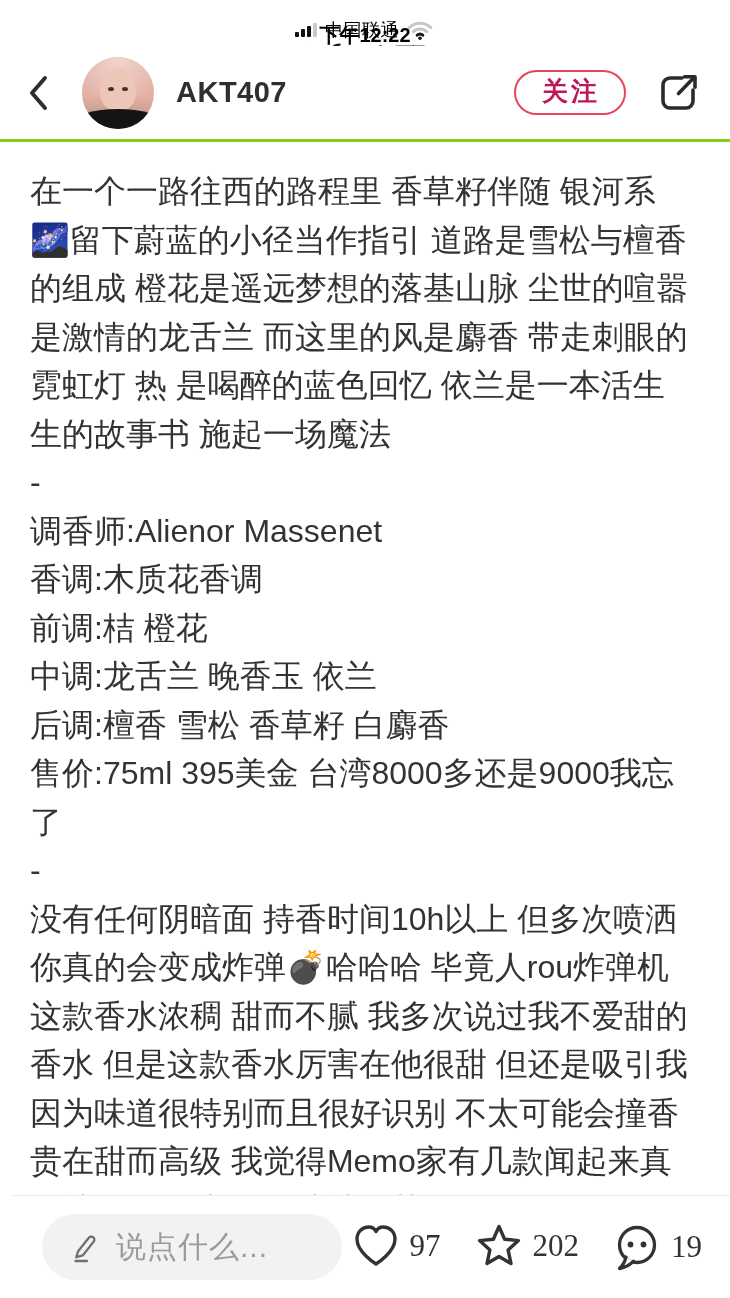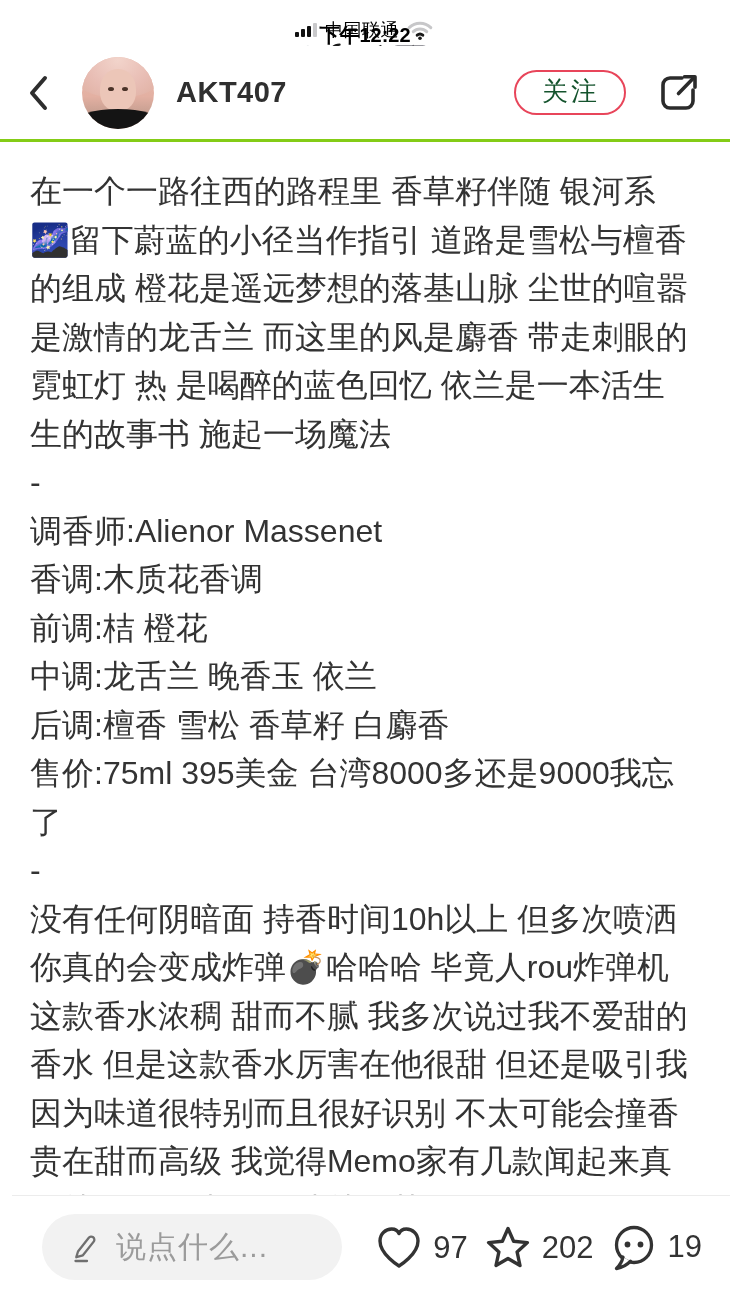--- a/index.html
+++ b/index.html
@@ -60,23 +60,23 @@
   .avatar .eye { position: absolute; top: 30px; width: 6px; height: 4px; border-radius: 50%; background: #4a3328; }
   .avatar .eye.l { left: 26px; } .avatar .eye.r { left: 40px; }
   .avatar .body {
     position: absolute; bottom: -8px; left: -8px; right: -8px; height: 28px;
     background: #141414; border-radius: 50% 50% 0 0;
   }
   .username { font-size: 29px; font-weight: 600; color: #2f2f2f; margin-left: 22px; letter-spacing: 0.5px; }
   .header .spacer { flex: 1; }
   .follow-btn {
     min-width: 108px; height: 45px; border: 2px solid #e8455a; border-radius: 24px;
-    color: #14532d; font-size: 26px; letter-spacing: 3px;
+    color: #be185d; font-size: 26px; letter-spacing: 3px;
     display: flex; align-items: center; justify-content: center;
-    padding: 0 24px 2px 26px; background: #fff; cursor: pointer;
+    padding: 0 24px 2px 26px; background: #fff; cursor: pointer; font-weight: bold;
   }
   .share-btn { margin-left: 30px; width: 46px; height: 46px; cursor: pointer; }
 
   
   .content {
     position: absolute; top: 143px; left: 0; right: 0; bottom: 103px;
     padding: 24px 42px 0 30px;
     overflow: hidden;
   }
   .post-text {
@@ -90,21 +90,21 @@
     background: #fff; border-top: 1px solid #ececec;
     display: flex; align-items: center;
     padding: 0 28px 0 30px;
   }
   .comment-input {
     width: 300px; height: 66px; border-radius: 33px; background: #f2f2f2;
     display: flex; align-items: center; gap: 16px; padding: 0 20px 0 26px;
     cursor: text; flex: 0 0 auto;
   }
   .comment-placeholder { font-size: 30px; color: #9b9b9b; letter-spacing: 1px; }
-  .actions { flex: 1; display: flex; align-items: flex-end; justify-content: flex-end; gap: 16px; }
+  .actions { flex: 1; display: flex; align-items: flex-start; justify-content: flex-end; gap: 34px; font-family: Liberation Serif, serif; }
   .action { display: flex; align-items: center; gap: 10px; cursor: pointer; }
   .action .count { font-size: 31px; color: #333; }
   svg { display: block; }
 </style>
 </head>
 <body>
 
 <div class="status-bar">
   <div class="sb-left">
     <span class="sig-bars">

